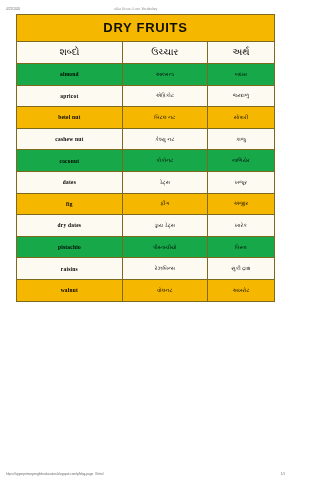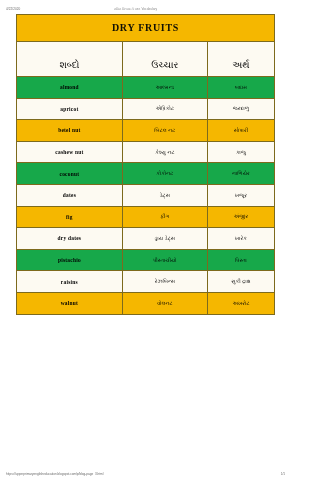--- a/index.html
+++ b/index.html
@@ -93,37 +93,37 @@
     border: 0.8px solid #7d6a1d;
     padding: 0;
     text-align: center;
     vertical-align: middle;
   }
 
   
   tr.title-row td {
     background: var(--gold);
     height: 22px;
-    font-family: Liberation Serif, serif;
+    font-family: Liberation Sans, sans-serif;
     font-weight: bold;
-    font-size: 10px;
+    font-size: 13px;
     letter-spacing: 0.7px;
     color: #111005;
     padding: 1px 0 3px 0;
   }
 
   
   tr.head-row th {
     background: var(--cream);
     height: 18px;
     font-family: "Liberation Sans", "DejaVu Sans", sans-serif;
     font-weight: normal;
     font-size: 9.5px;
     color: #000;
-    padding: 14px 0 2px 0;
+    padding: 1px 0 2px 0;
   }
 
   
   tr.data-row td {
     height: 20.6px;
     padding: 0;
   }
   tr.data-row td.c-word {
     font-family: "Liberation Serif", "DejaVu Serif", serif;
     font-weight: bold;

